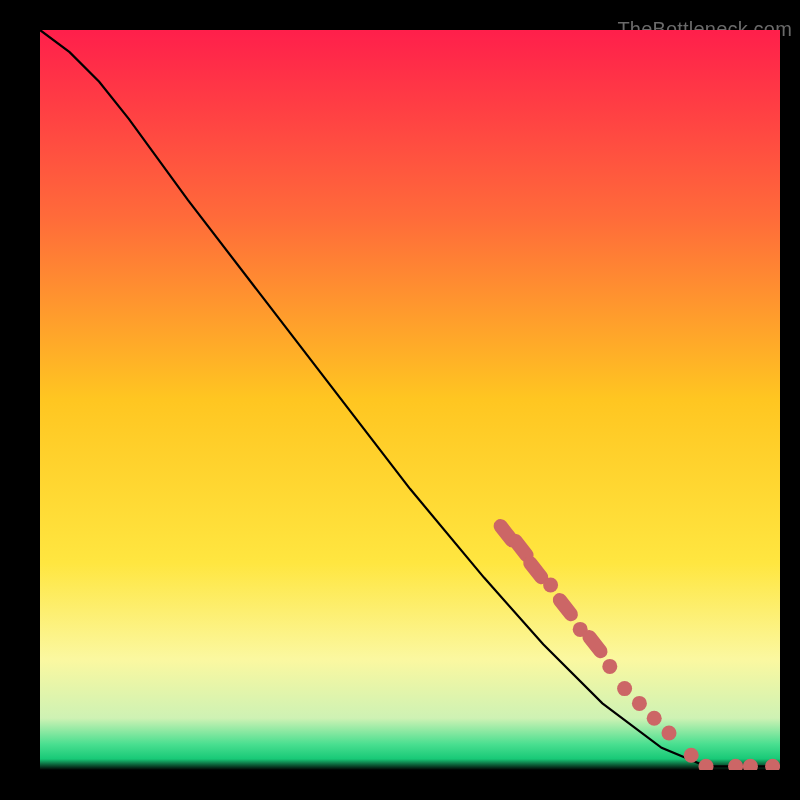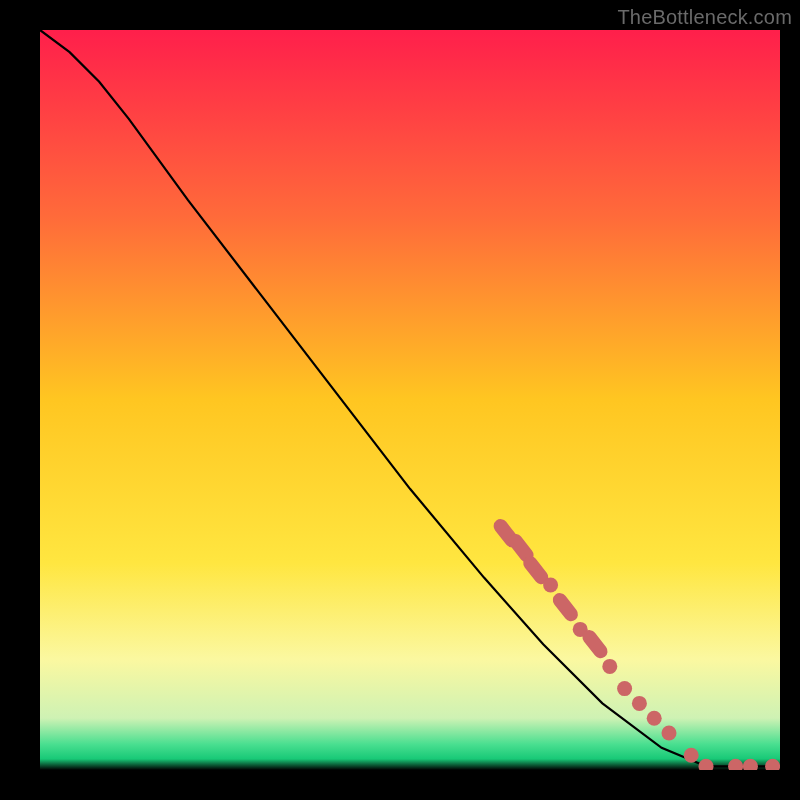--- a/index.html
+++ b/index.html
@@ -12,21 +12,21 @@
     overflow: hidden;
   }
   .frame {
     position: relative;
     width: 800px;
     height: 800px;
     background: #000;
   }
   .attribution {
     position: absolute;
-    top: 6px;
+    top: 18px;
     right: 8px;
     color: #6a6a6a;
     font-size: 20px;
     font-weight: 400;
     letter-spacing: 0.2px;
   }
   .plot {
     position: absolute;
     left: 40px;
     top: 30px;

